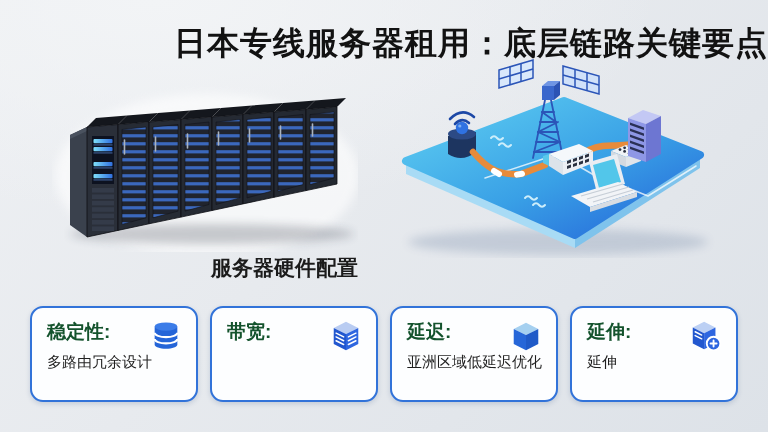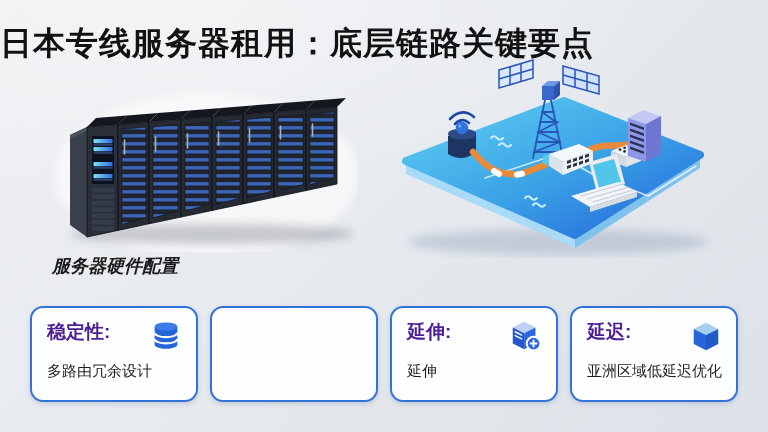--- a/index.html
+++ b/index.html
@@ -5,46 +5,46 @@
   html,body{margin:0;padding:0;}
   .stage{
     position:relative; width:768px; height:432px; overflow:hidden;
     font-family:"Liberation Sans","DejaVu Sans",sans-serif;
     background:
       radial-gradient(120% 90% at 20% 0%, #f2f4f6 0%, rgba(242,244,246,0) 55%),
       linear-gradient(135deg,#eef0f3 0%, #e7eaee 45%, #dde2e8 100%);
   }
   .title{
     position:absolute; top:22px; left:0; width:768px;
-    text-align:left; font-size:32px; font-weight:800; letter-spacing:1px;
+    text-align:right; font-size:32px; font-weight:800; letter-spacing:1px;
     color:#121212; margin:0;
   }
   .figure{position:absolute;}
   .fig-left{left:52px; top:84px; width:306px; height:168px;}
   .fig-right{left:393px; top:56px; width:344px; height:202px;}
   .caption{
-    position:absolute; top:254px; font-size:18px; font-weight:700; color:#1b1b1b;
-    text-align:left; margin:0;font-style:italic;
+    position:absolute; top:254px; font-size:21px; font-weight:700; color:#1b1b1b;
+    text-align:right; margin:0;
   }
   .cap-left{left:52px; width:306px;}
   .cap-right{left:393px; width:344px;}
   .cards{
     position:absolute; left:30px; top:306px; width:708px; height:96px;
     display:flex; gap:12px;
   }
   .card{
     flex:1 1 0; background:#fdfeff; border:2px solid #3273d9; border-radius:13px;
     box-shadow:0 2px 5px rgba(40,70,120,.18);
     padding:13px 13px 10px 15px; box-sizing:border-box;
     display:flex; flex-direction:column;
   }
   .card-top{display:flex; align-items:flex-start; justify-content:space-between;}
-  .card-label{font-size:19px; font-weight:800; color:#4c1d95; line-height:1.2;}
+  .card-label{font-size:19px; font-weight:800; color:#14532d; line-height:1.2;}
   .card-icon{width:34px; height:34px; flex:0 0 auto; margin-top:-2px;}
-  .card-text{font-size:15px; font-weight:500; color:#1f1f1f; margin-top:9px; white-space:nowrap;}
+  .card-text{font-size:15px; font-weight:500; color:#1f1f1f; white-space:nowrap;}
 </style>
 </head>
 <body>
 
 <div class="stage">
 
   <h1 class="title">日本专线服务器租用：底层链路关键要点</h1>
 
   <div class="figure fig-left">
     <svg width="306" height="168" viewBox="0 0 306 168">
@@ -283,46 +283,62 @@
           <path d="M6 8 v19 c0 2.6 5.4 4.6 12 4.6 s12 -2 12 -4.6 v-19" fill="#2565d8"></path>
           <ellipse cx="18" cy="8" rx="12" ry="4.4" fill="#3b7ce8"></ellipse>
           <path d="M6 14.6 c0 2.6 5.4 4.6 12 4.6 s12 -2 12 -4.6" fill="none" stroke="#ffffff" stroke-width="2.2"></path>
           <path d="M6 21.2 c0 2.6 5.4 4.6 12 4.6 s12 -2 12 -4.6" fill="none" stroke="#ffffff" stroke-width="2.2"></path>
         </svg>
       </div>
       <div class="card-text">多路由冗余设计</div>
     </div>
 
     <div class="card">
+      <div class="card-top">
+        <span class="card-label">带宽:</span>
+        <svg class="card-icon" viewBox="0 0 36 36">
+          <polygon points="18,3 31,9.5 18,16 5,9.5" fill="#b9ccf2"></polygon>
+          <polygon points="5,9.5 18,16 18,33 5,26.5" fill="#2257cf"></polygon>
+          <polygon points="18,16 31,9.5 31,26.5 18,33" fill="#2e66e0"></polygon>
+          <g stroke="#ffffff" stroke-width="1.6" stroke-linecap="round">
+            <line x1="7.5" y1="15" x2="15.5" y2="19"></line>
+              <line x1="7.5" y1="19" x2="15.5" y2="23"></line>
+              <line x1="7.5" y1="23" x2="15.5" y2="27"></line>
+            <line x1="20.5" y1="19" x2="28.5" y2="15"></line>
+              <line x1="20.5" y1="23" x2="28.5" y2="19"></line>
+              <line x1="20.5" y1="27" x2="28.5" y2="23"></line>
+          </g>
+        </svg>
+      </div>
+    </div>
+
+    <div class="card">
+      <div class="card-top">
+        <span class="card-label">延迟:</span>
+        <svg class="card-icon" viewBox="0 0 36 36">
+          <polygon points="18,4 31,10.5 18,17 5,10.5" fill="#a5d0f0"></polygon>
+          <polygon points="5,10.5 18,17 18,33 5,26.5" fill="#2666d8"></polygon>
+          <polygon points="18,17 31,10.5 31,26.5 18,33" fill="#1f5ac8"></polygon>
+        </svg>
+      </div>
+      <div class="card-text">亚洲区域低延迟优化</div>
     </div>
 
     <div class="card">
       <div class="card-top">
         <span class="card-label">延伸:</span>
         <svg class="card-icon" viewBox="0 0 36 36">
           <polygon points="16,3 28,9 16,15 4,9" fill="#bcd0f4"></polygon>
           <polygon points="4,9 16,15 16,32 4,26" fill="#2257cf"></polygon>
           <polygon points="16,15 28,9 28,26 16,32" fill="#2e66e0"></polygon>
           <g stroke="#ffffff" stroke-width="1.5" stroke-linecap="round">
             <line x1="6.5" y1="13.5" x2="13.5" y2="17"></line>
               <line x1="6.5" y1="17.5" x2="13.5" y2="21"></line>
           </g>
           <circle cx="26" cy="26" r="7.2" fill="#2e66e0" stroke="#ffffff" stroke-width="2"></circle>
           <path d="M26 22.8 v6.4 M22.8 26 h6.4" stroke="#ffffff" stroke-width="2" stroke-linecap="round"></path>
         </svg>
       </div>
       <div class="card-text">延伸</div>
     </div>
 
-    <div class="card">
-      <div class="card-top">
-        <span class="card-label">延迟:</span>
-        <svg class="card-icon" viewBox="0 0 36 36">
-          <polygon points="18,4 31,10.5 18,17 5,10.5" fill="#a5d0f0"></polygon>
-          <polygon points="5,10.5 18,17 18,33 5,26.5" fill="#2666d8"></polygon>
-          <polygon points="18,17 31,10.5 31,26.5 18,33" fill="#1f5ac8"></polygon>
-        </svg>
-      </div>
-      <div class="card-text">亚洲区域低延迟优化</div>
-    </div>
-
   </div>
 </div>
 
 </body></html>

